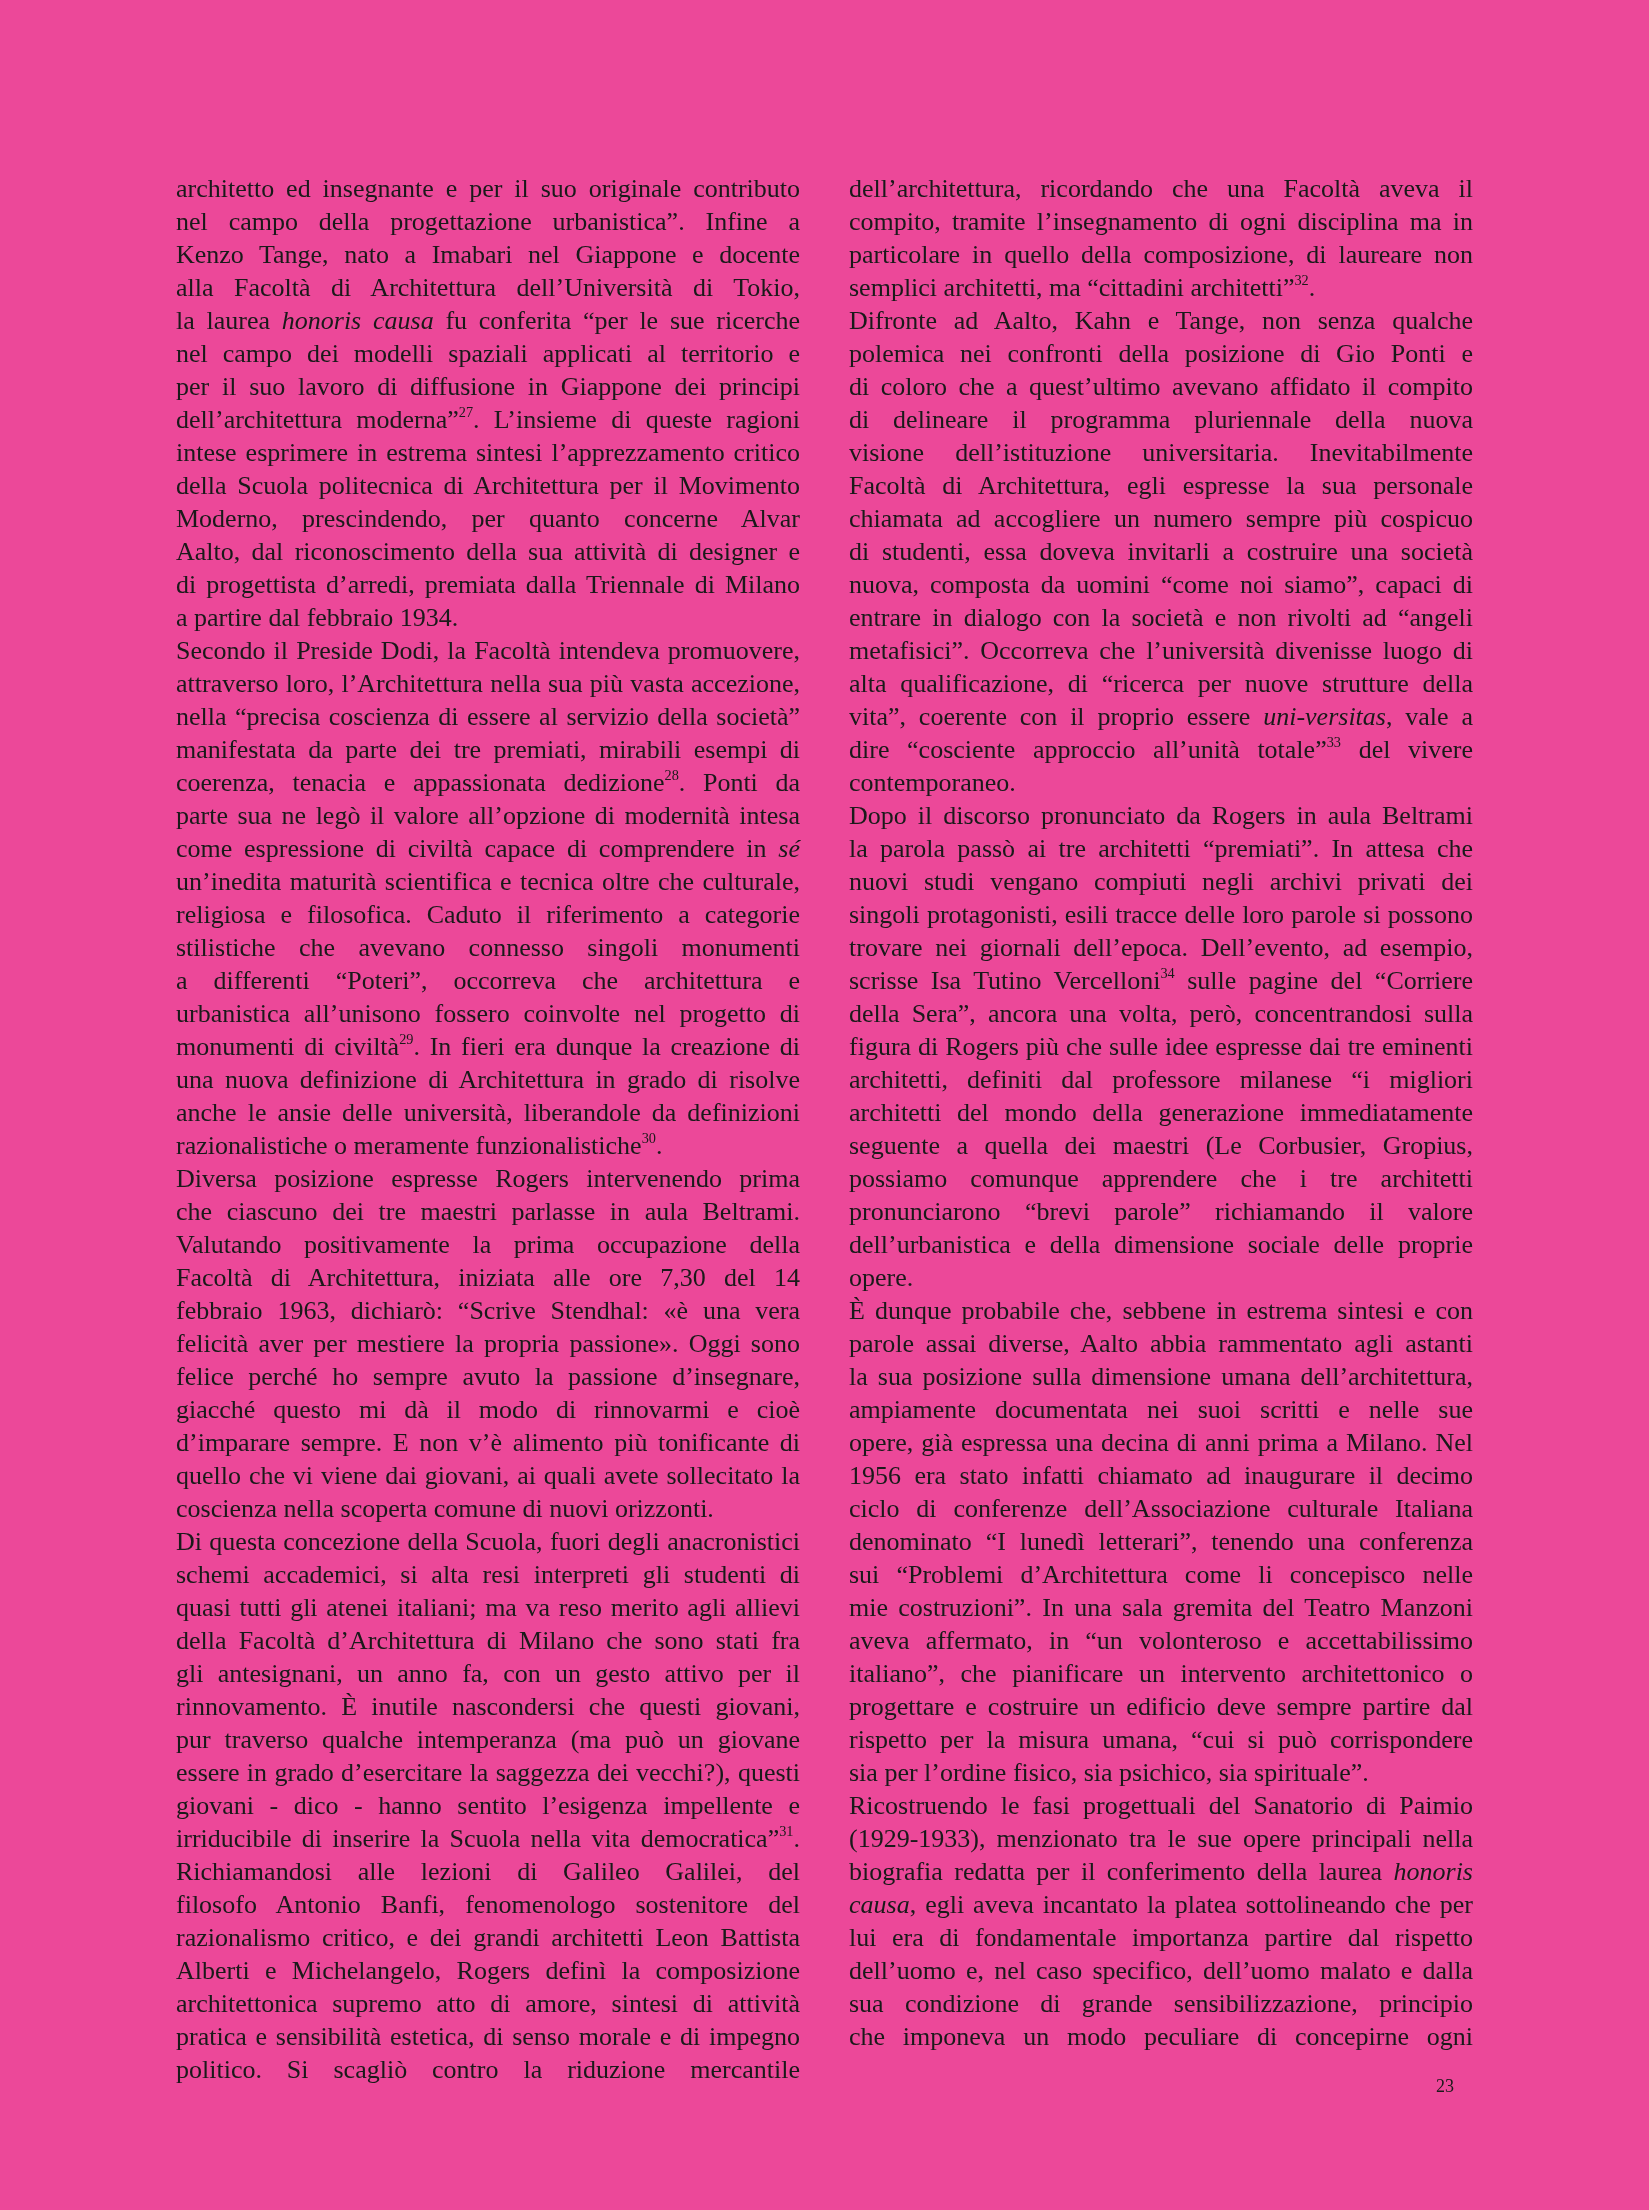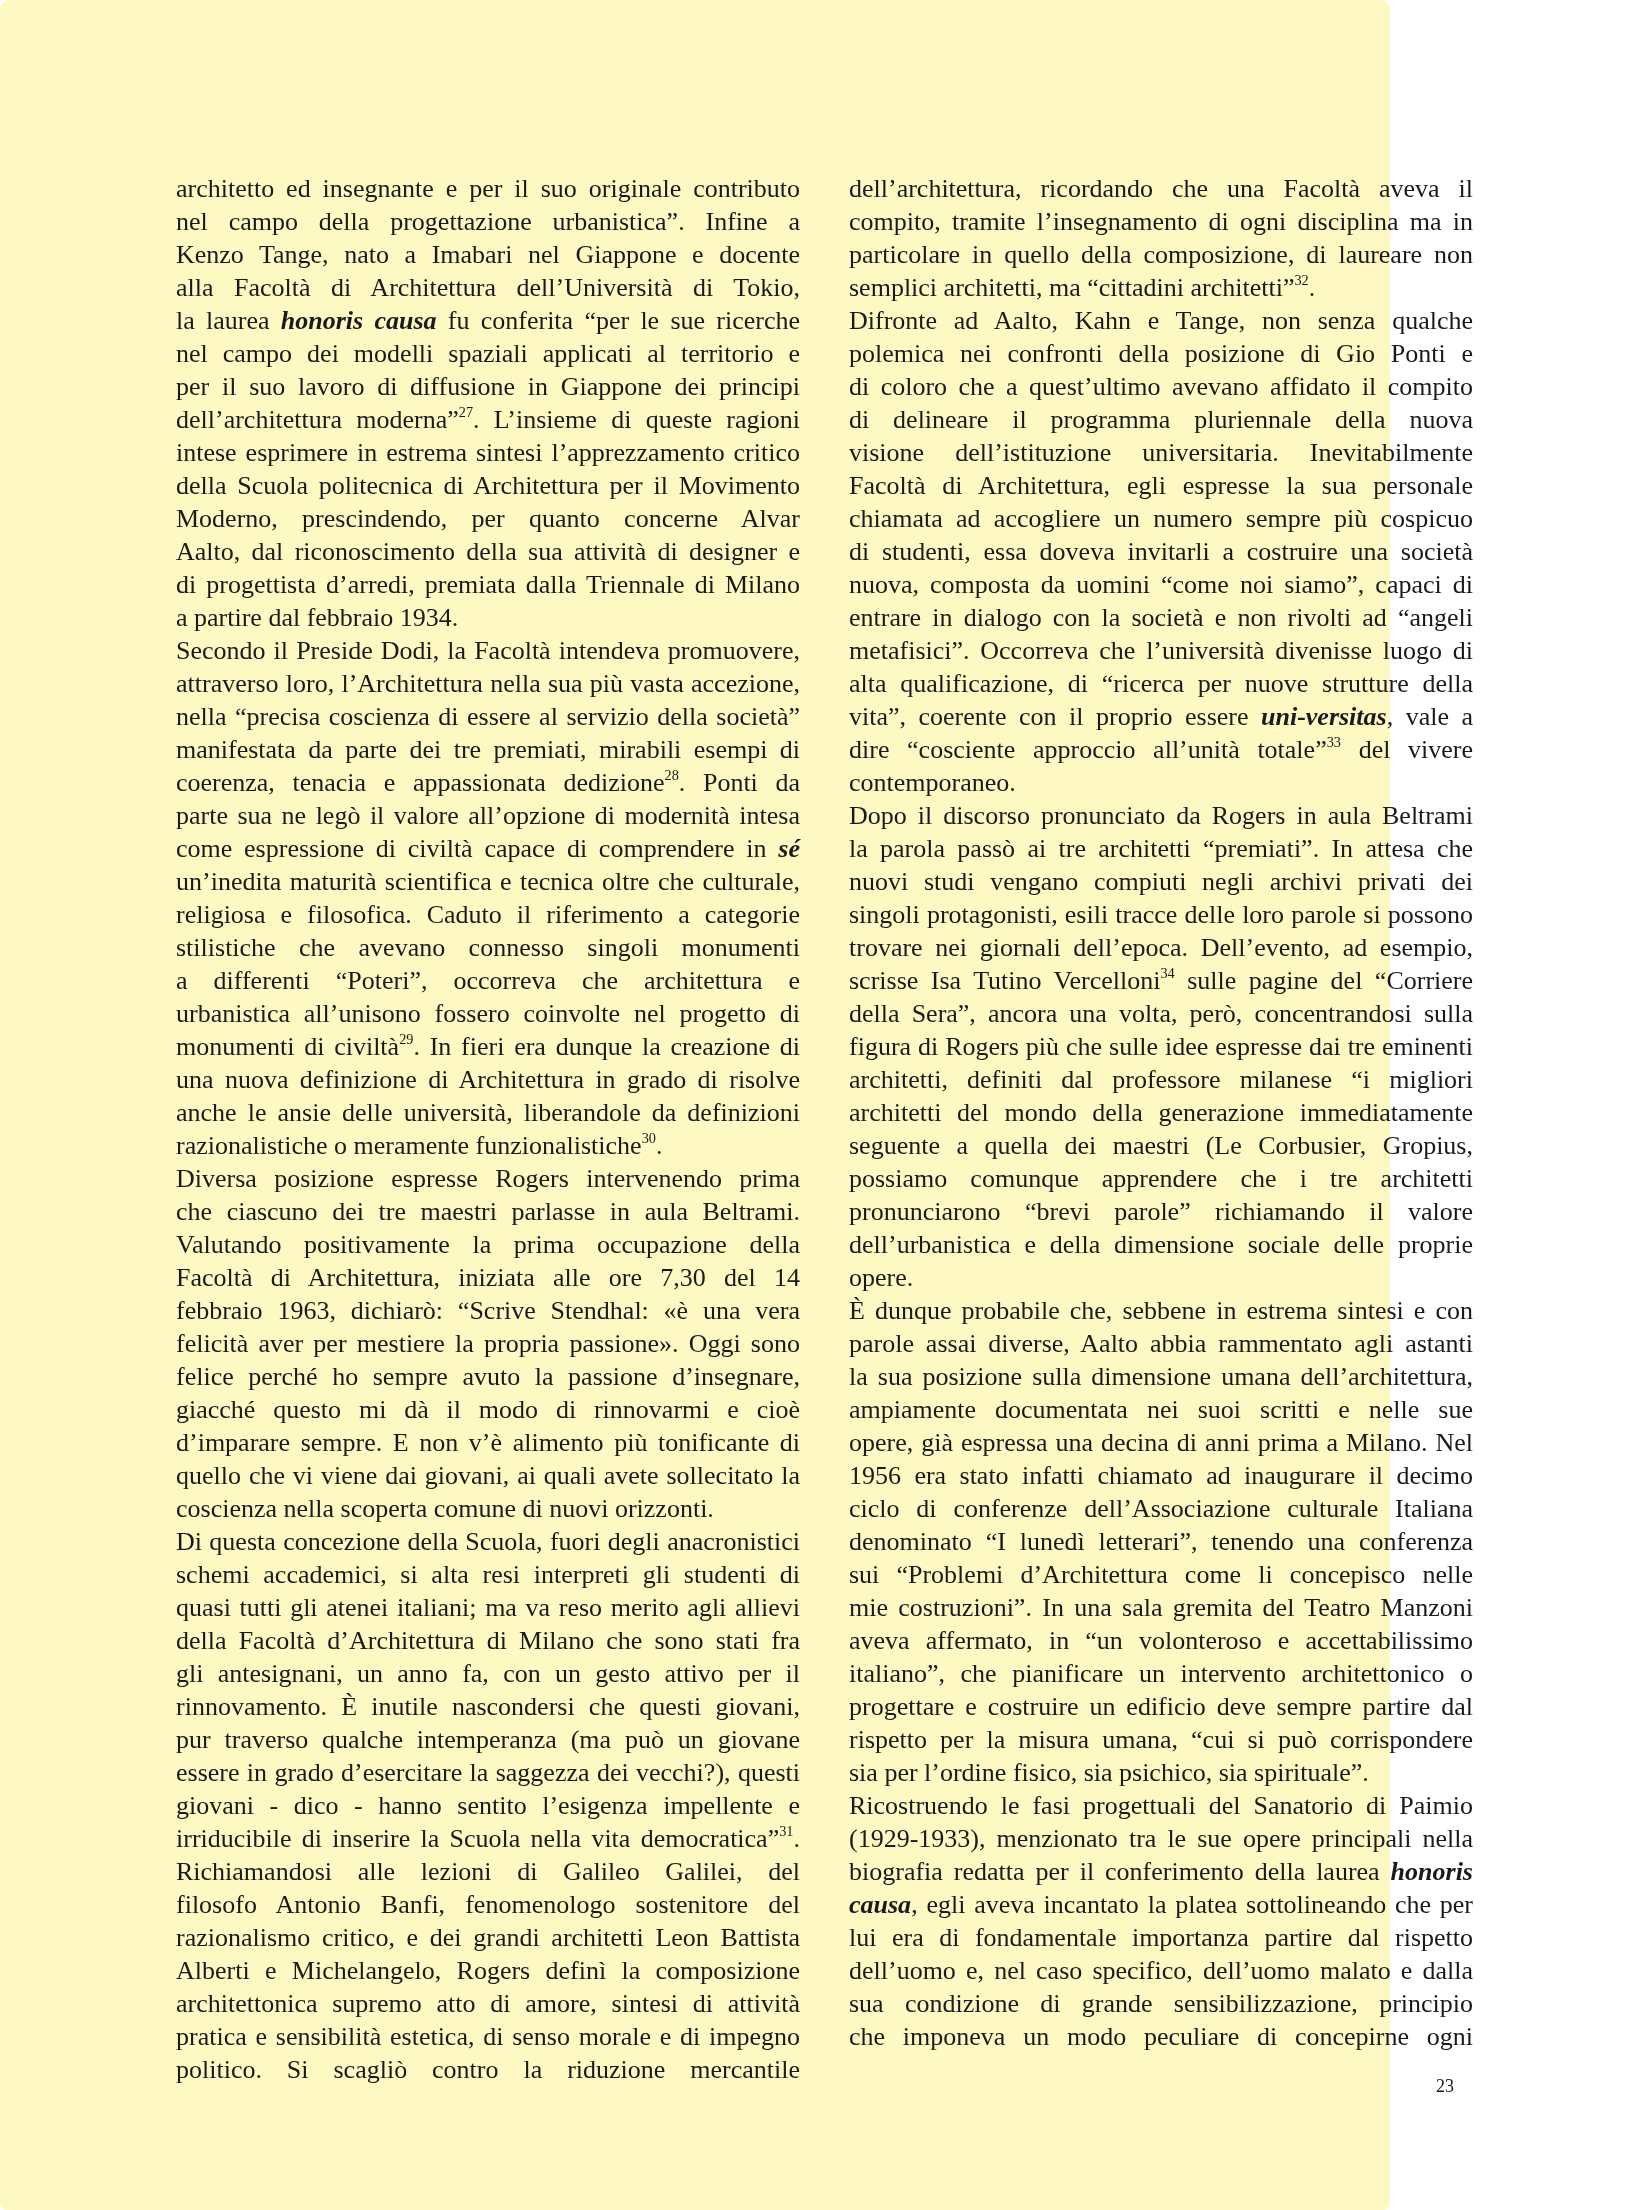--- a/index.html
+++ b/index.html
@@ -1,27 +1,27 @@
 <!DOCTYPE html>
 <html style="font-size:14.3px"><head>
 <meta charset="utf-8">
 <style>
   html, body { margin: 0; padding: 0; background: #ffffff; }
   body { width: 1649px; height: 2211px; position: relative; overflow: hidden; }
-  .page { position: absolute; left: 0; top: 0; width: 1390px; height: 2211px; background: #fef9c3; border-radius: 9px; }
+  .page { position: absolute; left: 0; top: 0; width: 1649px; height: 2211px; background: #ec4899; }
   .col {
     position: absolute; top: 172px;
     font-family: "Liberation Serif", "DejaVu Serif", serif;
     font-size: 26px; line-height: 33px; color: #1a1a1a;
   }
   .col-left { left: 176px; width: 624px; }
   .col-right { left: 849px; width: 624px; }
   .ln { display: block; height: 33px; white-space: nowrap; overflow: visible; text-align: justify; text-align-last: justify; }
   .ln.last { text-align-last: left; }
-  .ln i { font-style: italic; font-weight: bold; }
+  .ln i { font-style: italic; }
   sup { font-size: 0.55em; vertical-align: 0.75em; line-height: 0; }
   .pagenum {
     position: absolute; left: 1436px; top: 2076px;
     font-family: "Liberation Serif", "DejaVu Serif", serif;
     font-size: 18px; color: #1a1a1a;
   }
 </style>
 </head>
 <body>
 

